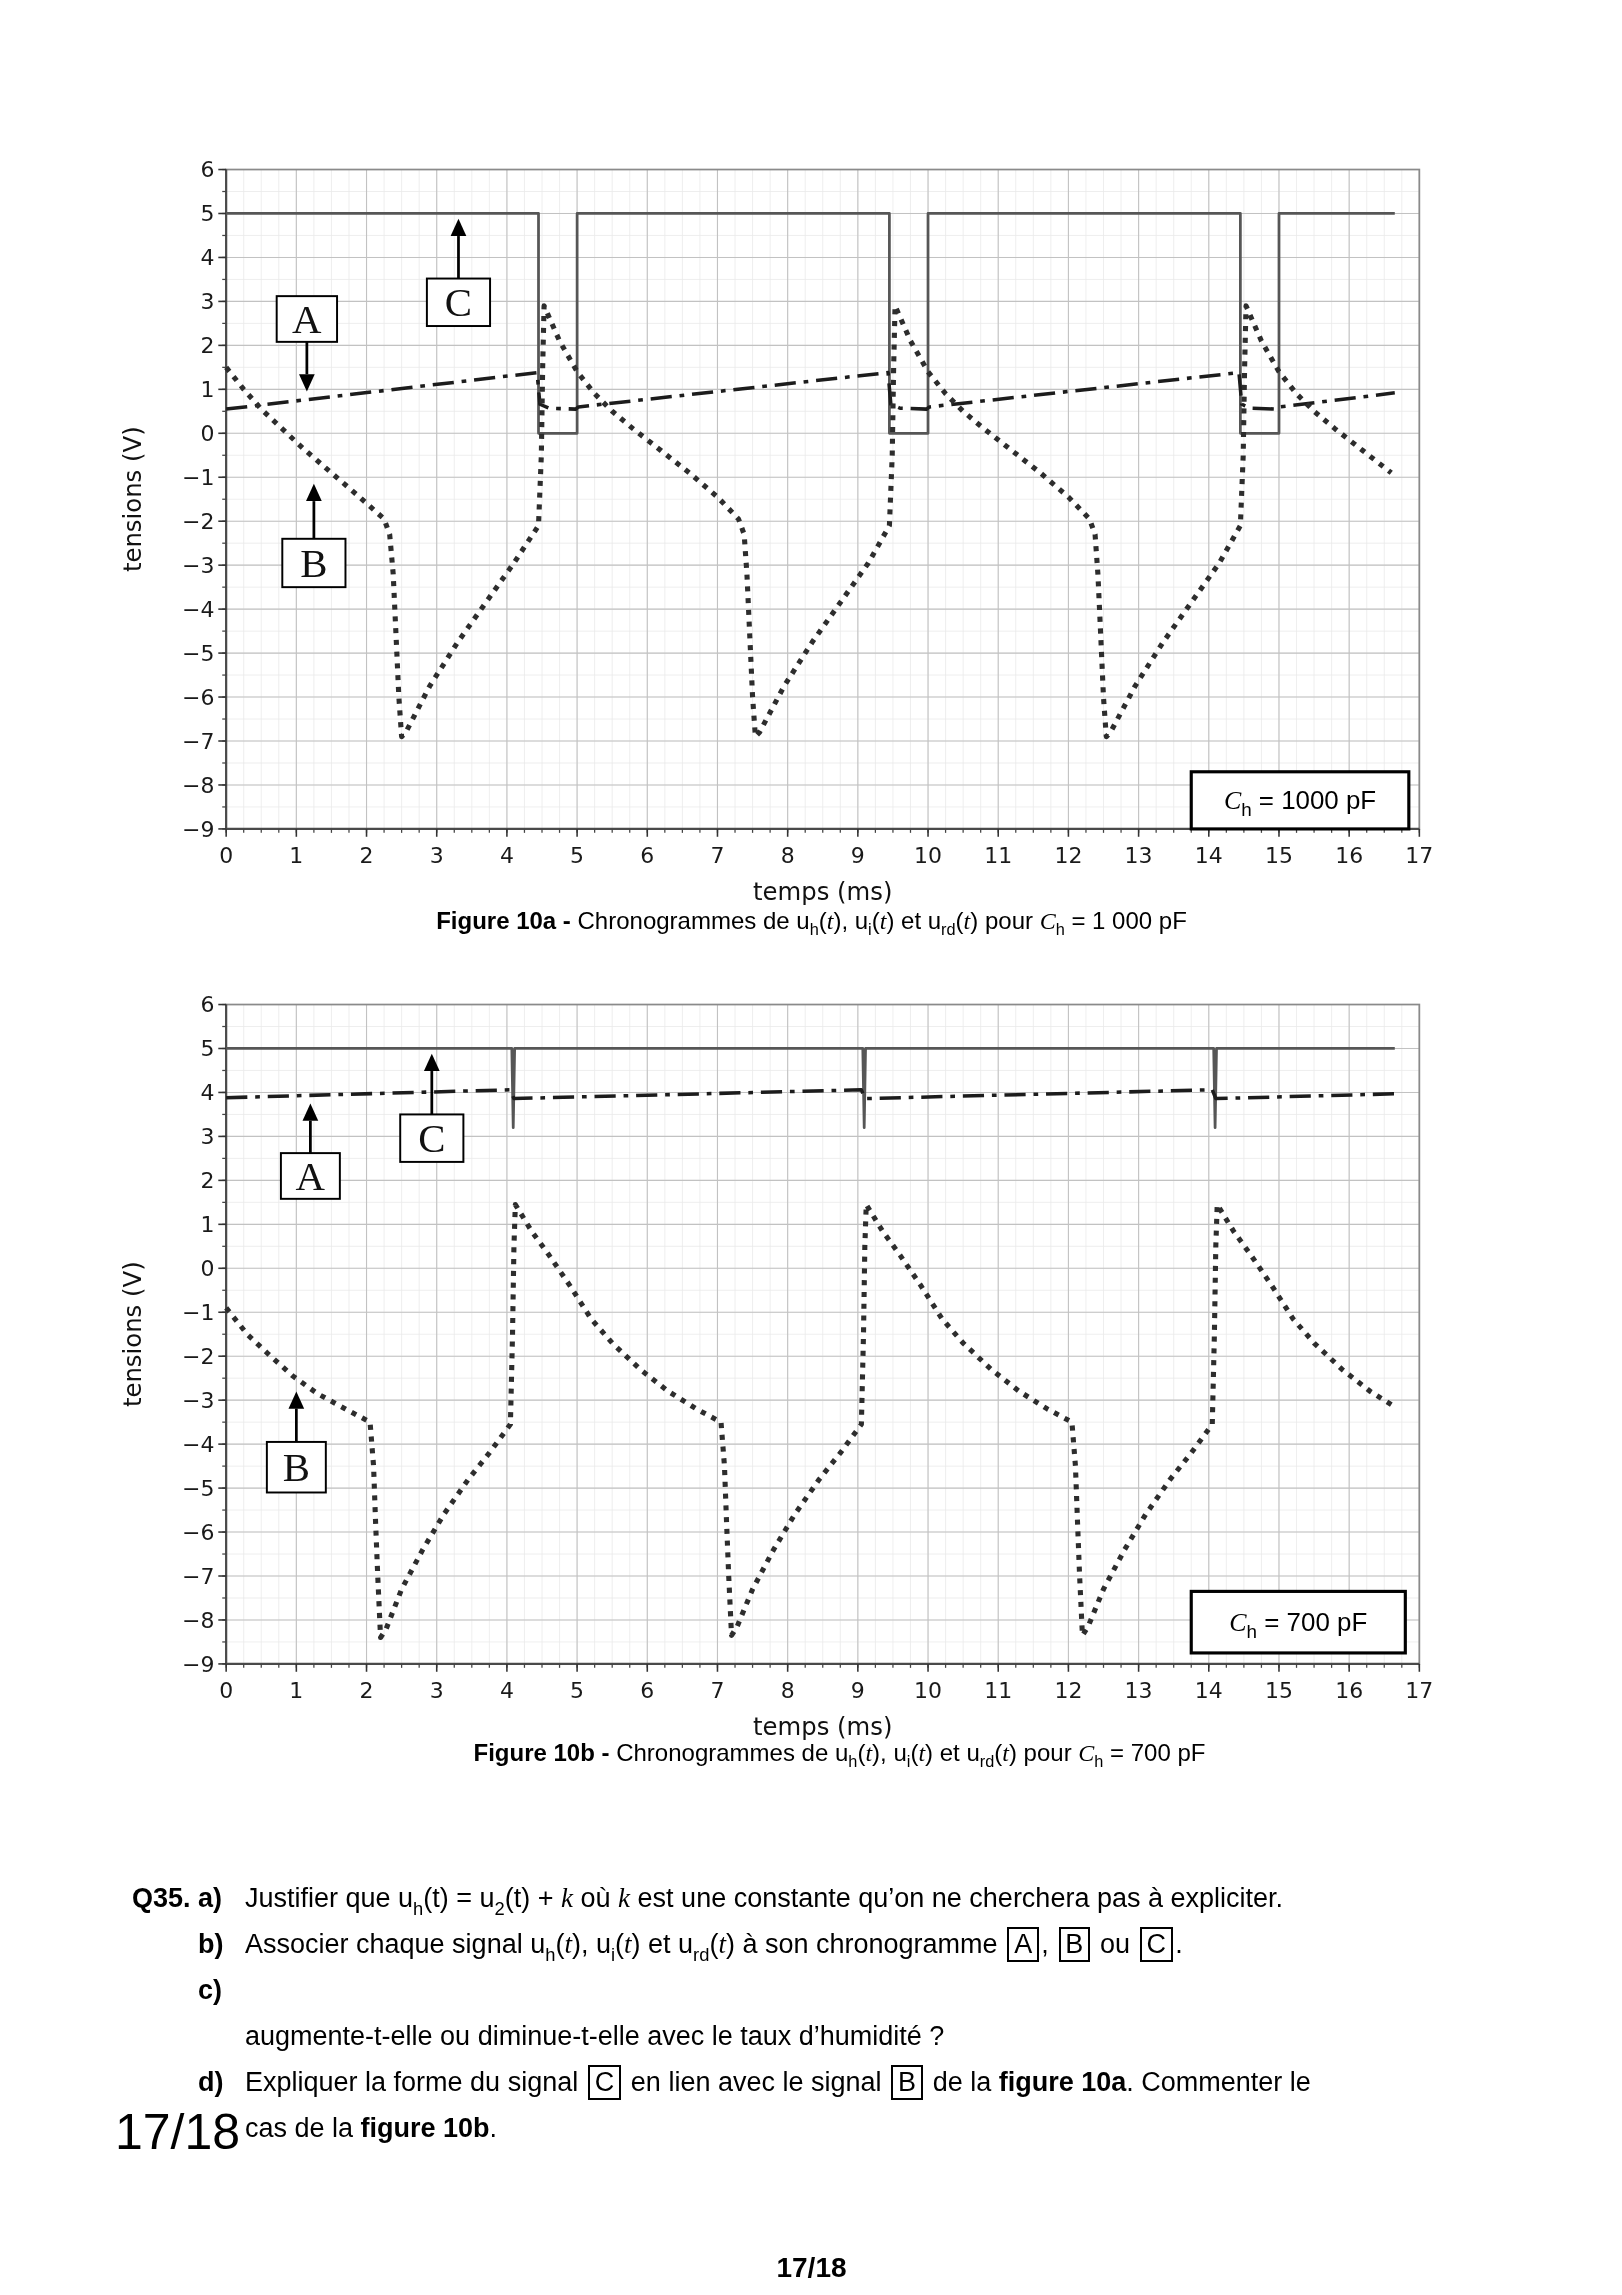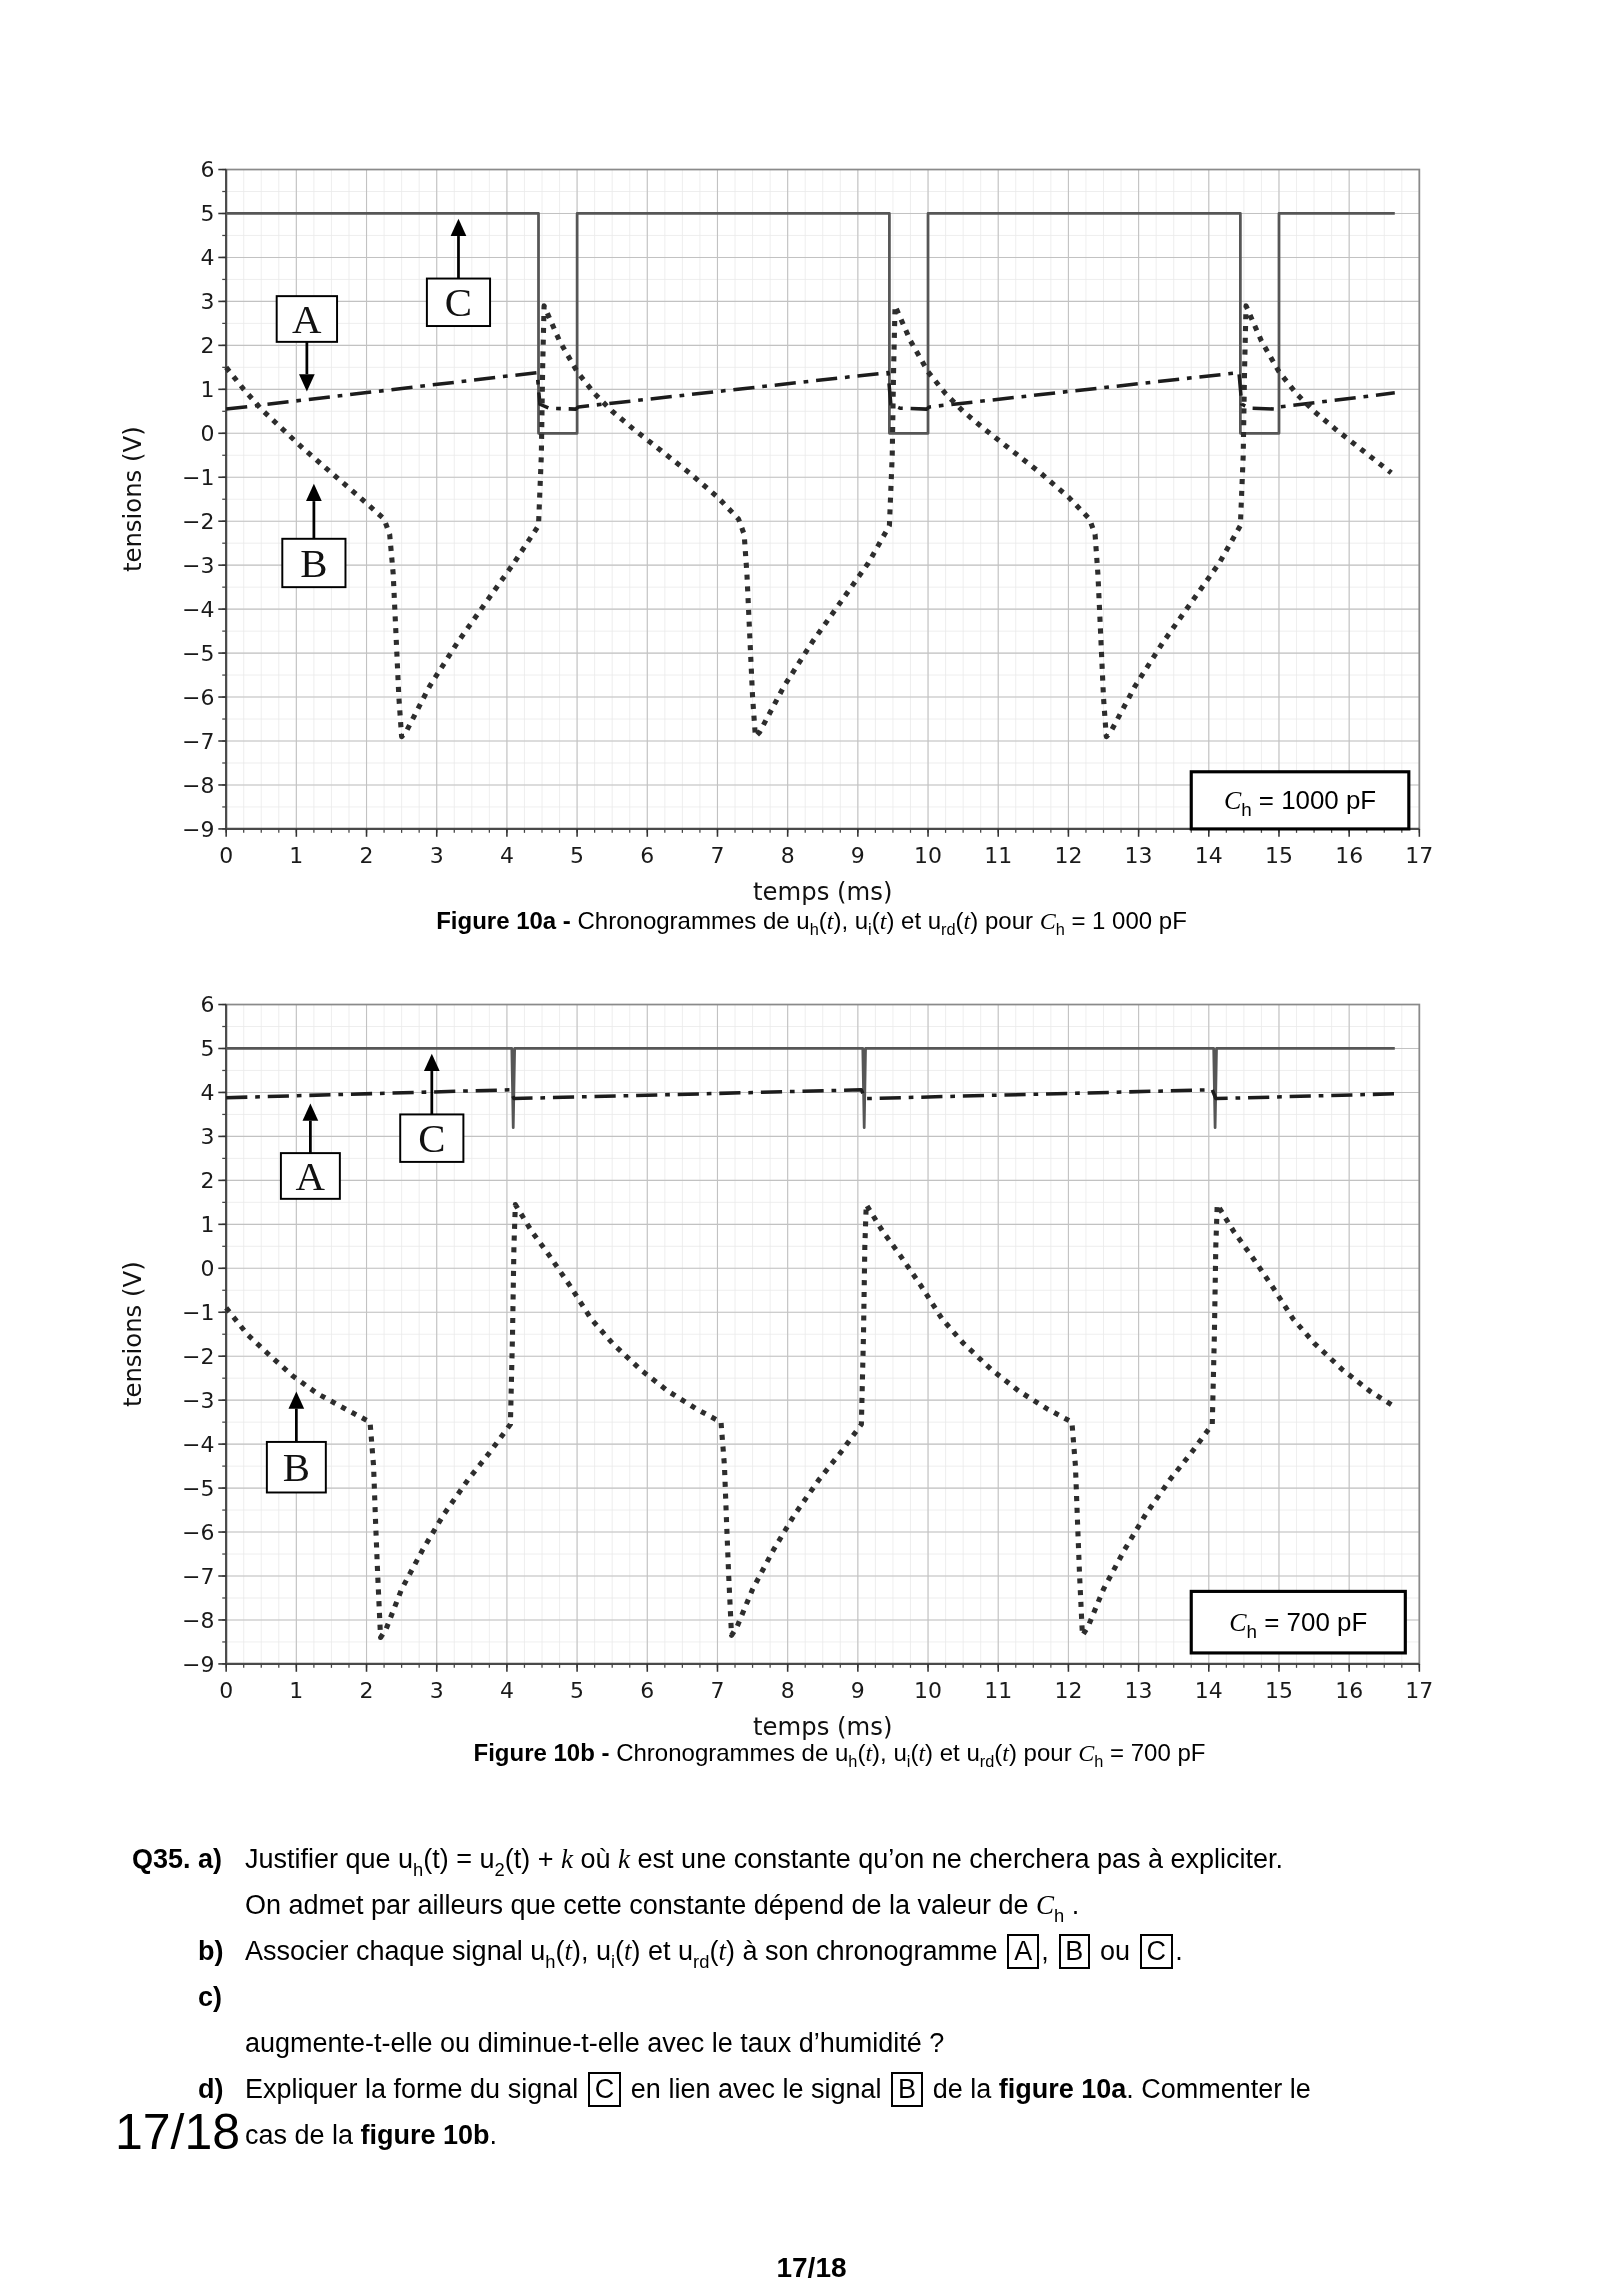--- a/index.html
+++ b/index.html
@@ -4,21 +4,21 @@
 <style>
   html,body{margin:0;padding:0;background:#ffffff;}
   body{width:1623px;height:2295px;position:relative;font-family:"Liberation Sans",sans-serif;color:#000;}
   .page{position:absolute;left:0;top:0;width:1623px;height:2295px;background:#fff;}
   .chart-svg{position:absolute;}
   #chart-a{left:102px;top:124px;}
   #chart-b{left:102px;top:959px;}
   .fig-caption{position:absolute;left:0;width:1623px;text-align:center;font-size:24px;line-height:35px;}
   #caption-a{top:903px;}
   #caption-b{top:1735px;padding-left:28px;}
-  .question{position:absolute;left:0;top:1836px;width:1517px;}
+  .question{position:absolute;left:0;top:1875px;width:1517px;}
   .q-line{position:relative;height:46px;line-height:46px;padding-left:245px;font-size:27px;white-space:nowrap;}
   .q-q{position:absolute;left:132px;font-weight:bold;}
   .q-item-label{position:absolute;left:198px;font-weight:bold;}
   .seg-b{font-weight:bold;}
   .seg-i{font-family:"Liberation Serif",serif;font-style:italic;}
   .seg-sub{font-size:68%;vertical-align:-18%;}
   .seg-box{display:inline-block;border:2px solid #000;padding:0 4.7px;line-height:31px;margin:0 2.4px;}
   .page-number-blue{position:absolute;left:115px;top:2106px;font-size:50px;line-height:52px;}
   .page-number-footer{position:absolute;left:0;top:2252px;width:1623px;text-align:center;font-weight:bold;font-size:28px;}
 </style>
@@ -685,23 +685,20 @@
 
   <div id="caption-b" class="fig-caption"><span class="seg-b">Figure 10b - </span><span>Chronogrammes de u</span><span class="seg-sub">h</span><span>(</span><span class="seg-i">t</span><span>)</span><span>, u</span><span class="seg-sub">i</span><span>(</span><span class="seg-i">t</span><span>)</span><span> et u</span><span class="seg-sub">rd</span><span>(</span><span class="seg-i">t</span><span>)</span><span> pour </span><span class="seg-i">C</span><span class="seg-sub">h</span><span> = 700 pF</span></div>
 
   <div class="question">
     <div class="q-line">
       <span class="q-q">Q35.</span>
       <span class="q-item-label">a)</span>
       <span class="q-text"><span>Justifier que u</span><span class="seg-sub">h</span><span>(t) = u</span><span class="seg-sub">2</span><span>(t) + </span><span class="seg-i">k</span><span> où </span><span class="seg-i">k</span><span> est une constante qu’on ne cherchera pas à expliciter.</span></span>
     </div>
     <div class="q-line">
-      <span class="q-text"><span>On admet par ailleurs que cette constante dépend de la valeur de </span><span class="seg-i">C</span><span class="seg-sub">h</span><span> .</span></span>
-    </div>
-    <div class="q-line">
       <span class="q-item-label">b)</span>
       <span class="q-text"><span>Associer chaque signal u</span><span class="seg-sub">h</span><span>(</span><span class="seg-i">t</span><span>)</span><span>, u</span><span class="seg-sub">i</span><span>(</span><span class="seg-i">t</span><span>)</span><span> et u</span><span class="seg-sub">rd</span><span>(</span><span class="seg-i">t</span><span>)</span><span> à son chronogramme </span><span class="seg-box">A</span><span>, </span><span class="seg-box">B</span><span> ou </span><span class="seg-box">C</span><span>.</span></span>
     </div>
     <div class="q-line">
       <span class="q-item-label">c)</span>
     </div>
     <div class="q-line">
       <span class="q-text"><span>augmente-t-elle ou diminue-t-elle avec le taux d’humidité ?</span></span>
     </div>
     <div class="q-line">

